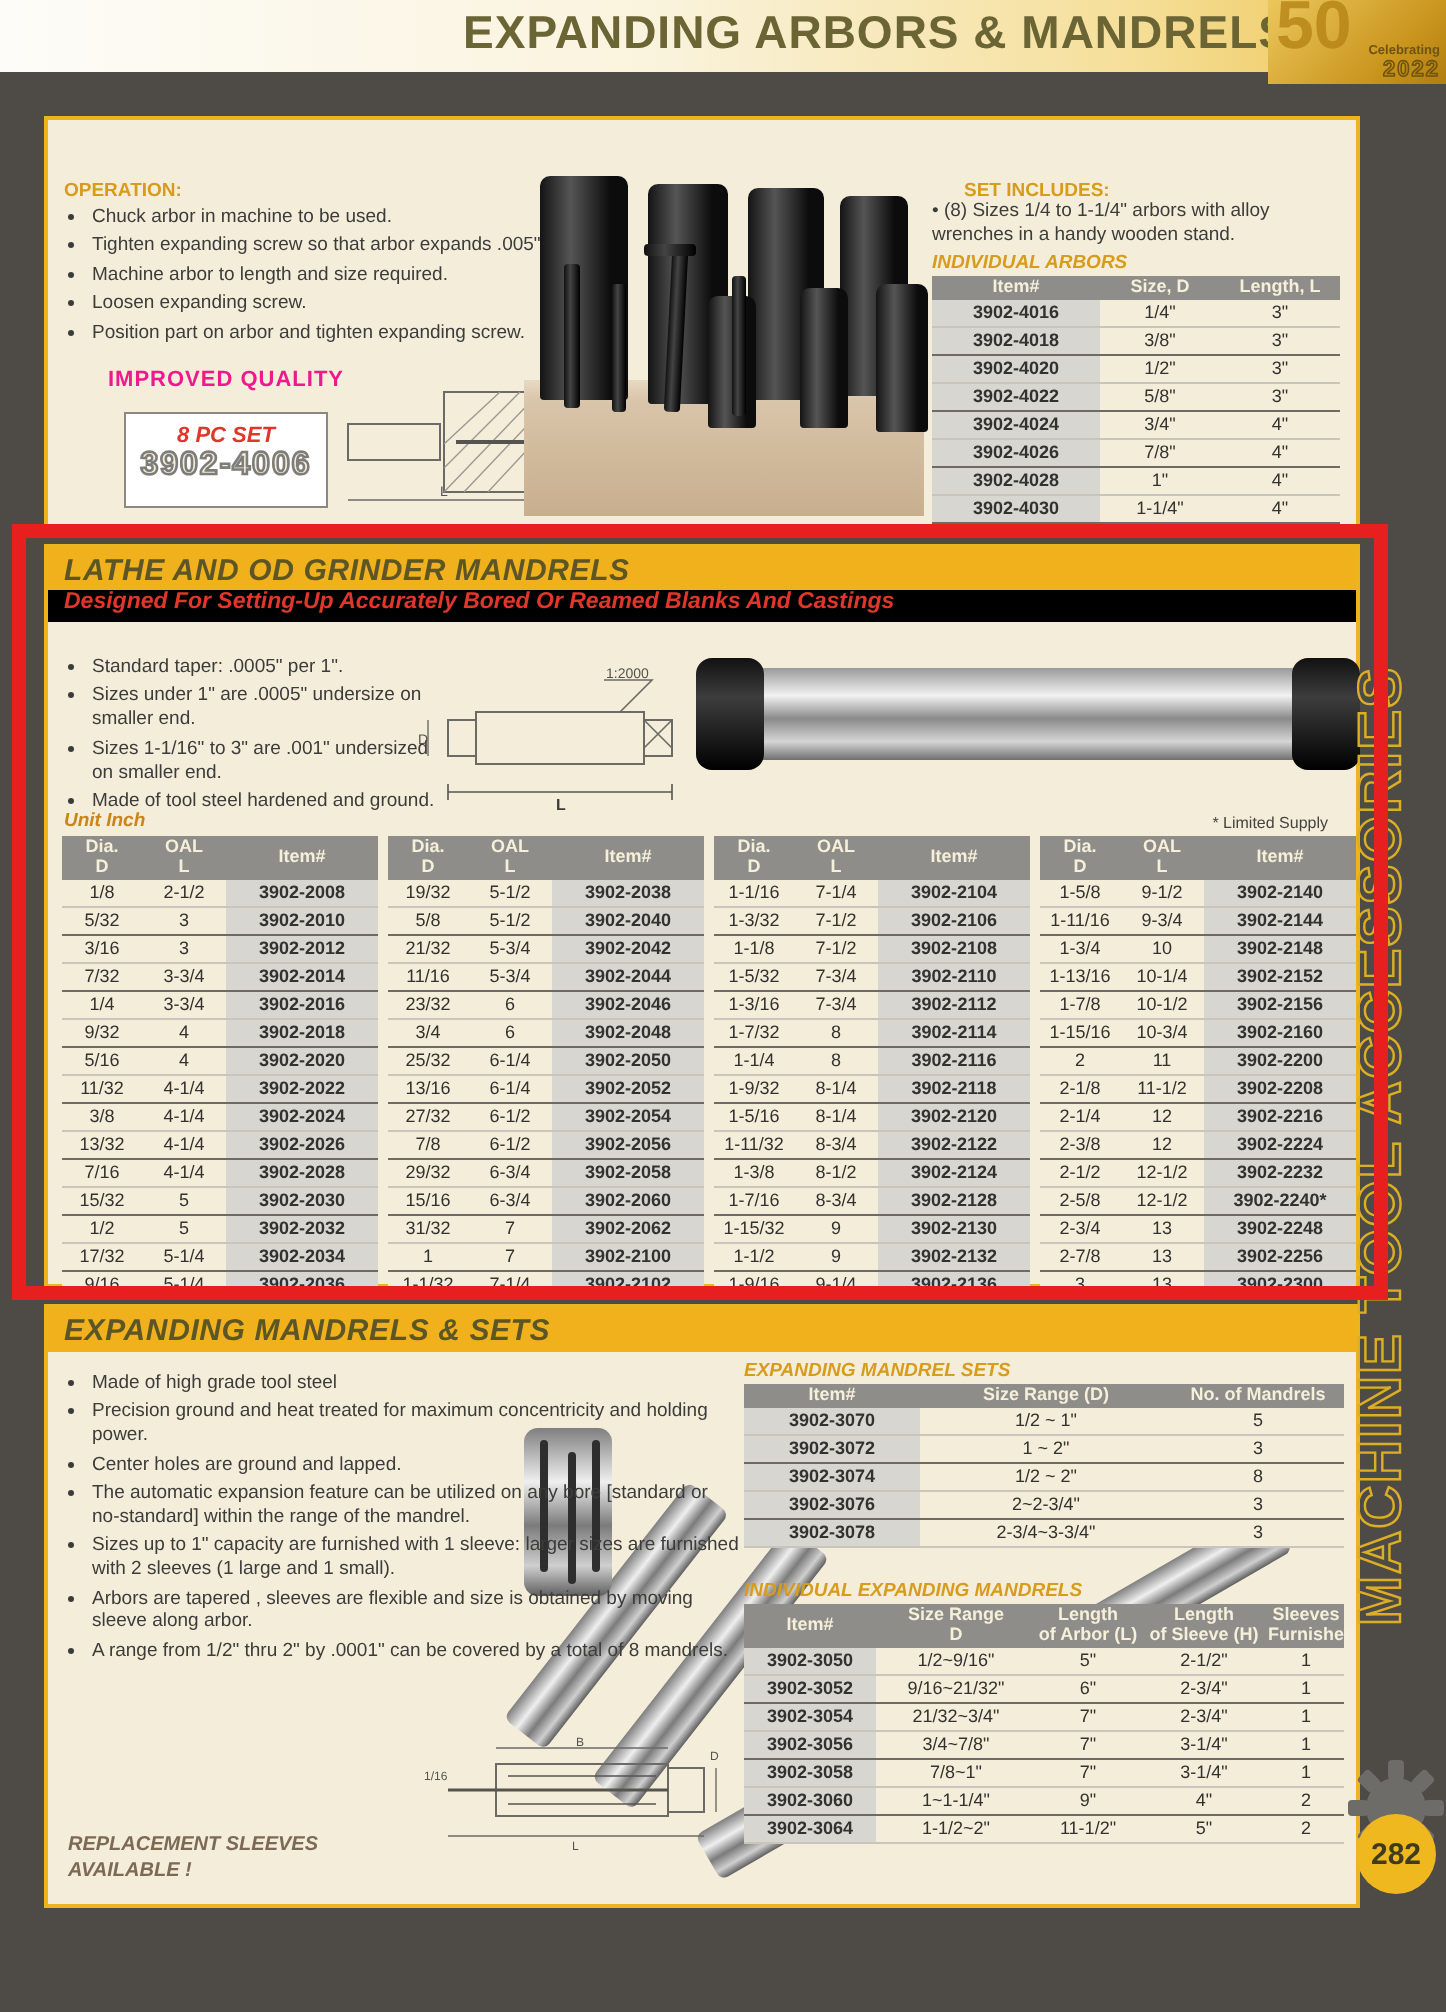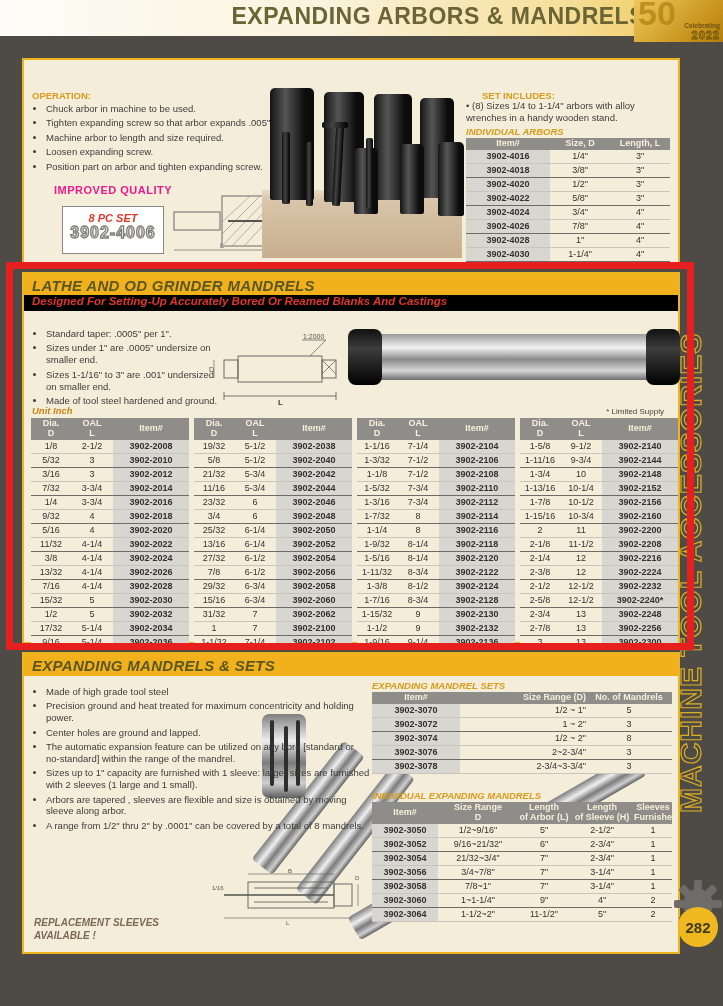--- a/index.html
+++ b/index.html
@@ -44,21 +44,21 @@
   .arbors-tbl{width:204px;}
   .arbors-tbl th:nth-child(1),.arbors-tbl td:nth-child(1){width:84px;}
   .arbors-tbl th:nth-child(2),.arbors-tbl td:nth-child(2){width:60px;}
   .arbors-tbl th:nth-child(3),.arbors-tbl td:nth-child(3){width:60px;}
   .mandrel-tbl{width:158px;}
   .mandrel-tbl th:nth-child(1),.mandrel-tbl td:nth-child(1){width:40px;}
   .mandrel-tbl th:nth-child(2),.mandrel-tbl td:nth-child(2){width:42px;}
   .mandrel-tbl th:nth-child(3),.mandrel-tbl td:nth-child(3){width:76px;}
   .sets-tbl{width:300px;}
   .sets-tbl th:nth-child(1),.sets-tbl td:nth-child(1){width:88px;}
-  .sets-tbl th:nth-child(2),.sets-tbl td:nth-child(2){width:126px;text-align:right;}
+  .sets-tbl th:nth-child(2),.sets-tbl td:nth-child(2){width:126px;}
   .sets-tbl th:nth-child(3),.sets-tbl td:nth-child(3){width:86px;}
   .ind-tbl{width:300px;}
   .ind-tbl th:nth-child(1),.ind-tbl td:nth-child(1){width:66px;}
   .ind-tbl th:nth-child(2),.ind-tbl td:nth-child(2){width:80px;}
   .ind-tbl th:nth-child(3),.ind-tbl td:nth-child(3){width:52px;}
   .ind-tbl th:nth-child(4),.ind-tbl td:nth-child(4){width:64px;}
   .ind-tbl th:nth-child(5),.ind-tbl td:nth-child(5){width:38px;}
   .tblwrap{position:absolute;z-index:2;}
 
   

